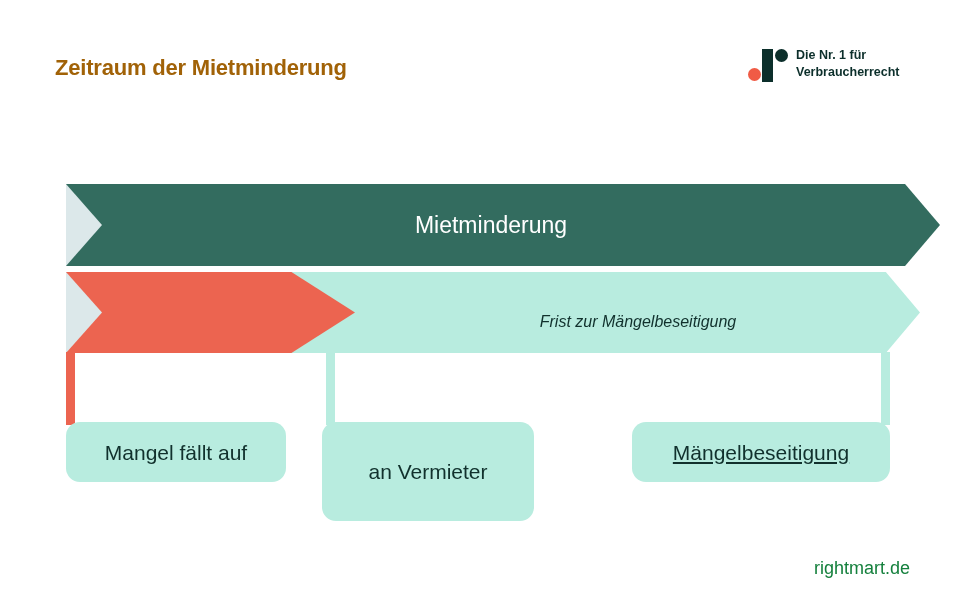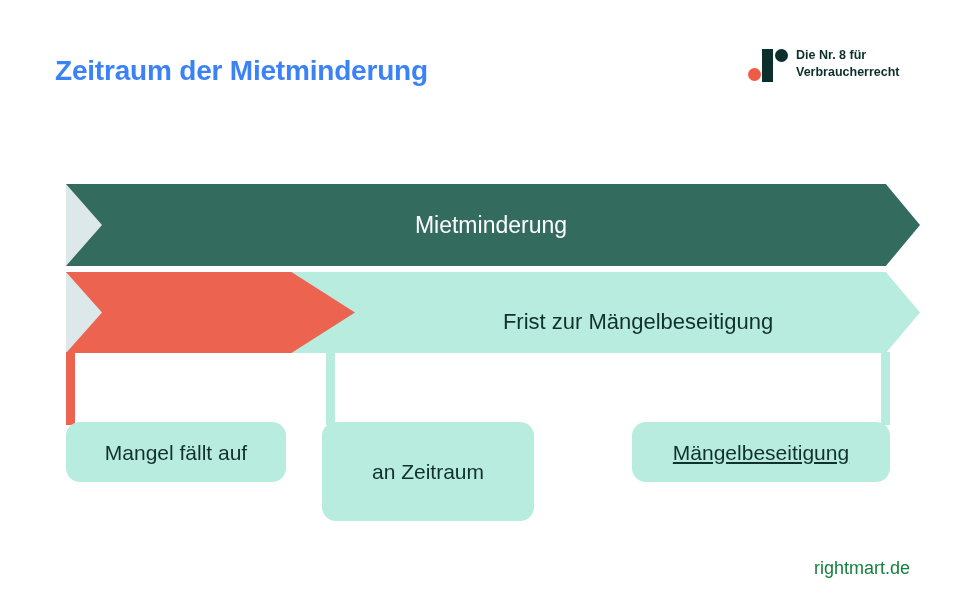--- a/index.html
+++ b/index.html
@@ -19,23 +19,23 @@
     left: 0; top: 0;
     width: 965px;
     height: 615px;
   }
 
   
   .page-title {
     position: absolute;
     left: 55px;
     top: 55px;
-    font-size: 28px;
+    font-size: 22px;
     font-weight: bold;
-    color: #3b82f6;
+    color: #a16207;
     letter-spacing: -0.2px;
     white-space: nowrap;
   }
 
   .logo {
     position: absolute;
     left: 748px;
     top: 47px;
     width: 170px;
     height: 45px;
@@ -93,20 +93,21 @@
 
   
   .bar-top {
     left: 66px;
     top: 184px;
     width: 854px;
     height: 82px;
     background: #336c5f;
     -webkit-clip-path: polygon(0 0, 96% 0, 100% 50%, 96% 100%, 0 100%);
     clip-path: polygon(0 0, 96% 0, 100% 50%, 96% 100%, 0 100%);
+    padding-left: 20px;
   }
   .notch {
     position: absolute;
     left: 0;
     top: 0;
     width: 36px;
     height: 100%;
     background: #dce8ea;
     -webkit-clip-path: polygon(0 0, 0 100%, 100% 50%);
     clip-path: polygon(0 0, 0 100%, 100% 50%);
@@ -140,22 +141,23 @@
   .bar-label-mid {
     position: absolute;
     left: 290px;
     top: 0;
     width: 564px;
     height: 100px;
     display: flex;
     align-items: center;
     justify-content: center;
     color: #11312d;
-    font-size: 22px;
+    font-size: 16px;
     pointer-events: none;
+    font-style: italic;
   }
 
   
   .bar-red {
     position: absolute;
     left: 66px;
     top: 272px;
     width: 289px;
     height: 81px;
     background: #ec6450;
@@ -207,21 +209,21 @@
 
   <div class="page-title">Zeitraum der Mietminderung</div>
 
   <div class="logo">
     <div class="logo-mark">
       <div class="logo-bar"></div>
       <div class="logo-dot-dark"></div>
       <div class="logo-dot-red"></div>
     </div>
     <div class="logo-text">
-      <div>Die Nr. 8 für</div>
+      <div>Die Nr. 1 für</div>
       <div>Verbraucherrecht</div>
     </div>
   </div>
 
   <div class="bar bar-top">
     <div class="notch"></div>
     <div class="bar-label-top">Mietminderung</div>
   </div>
 
   <div class="bar bar-mid">
@@ -235,21 +237,21 @@
   <div class="connector connector-red"></div>
   <div class="connector connector-mint1"></div>
   <div class="connector connector-mint2"></div>
 
   <div class="chip chip-1">
     <span>Mangel fällt auf</span>
   </div>
 
   <div class="chip chip-2">
     <div>
-      <div>an Zeitraum</div>
+      <div>an Vermieter</div>
     </div>
   </div>
 
   <div class="chip chip-3">
     <span>Mängelbeseitigung</span>
   </div>
 
   <div class="watermark">rightmart.de</div>
 
 </div>

